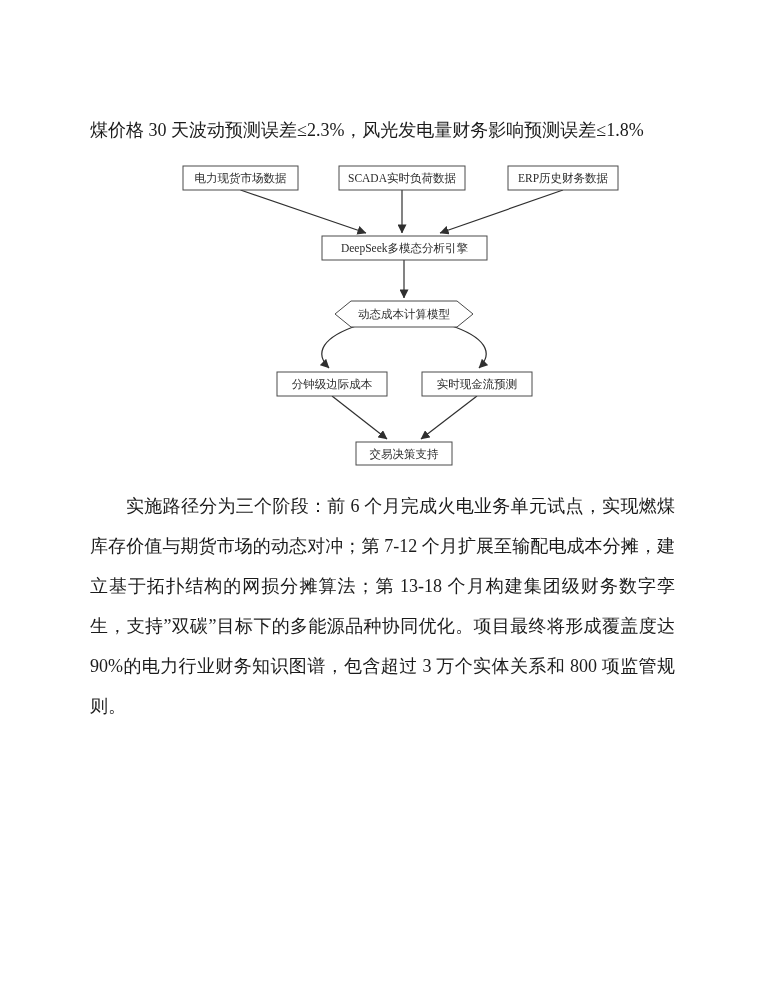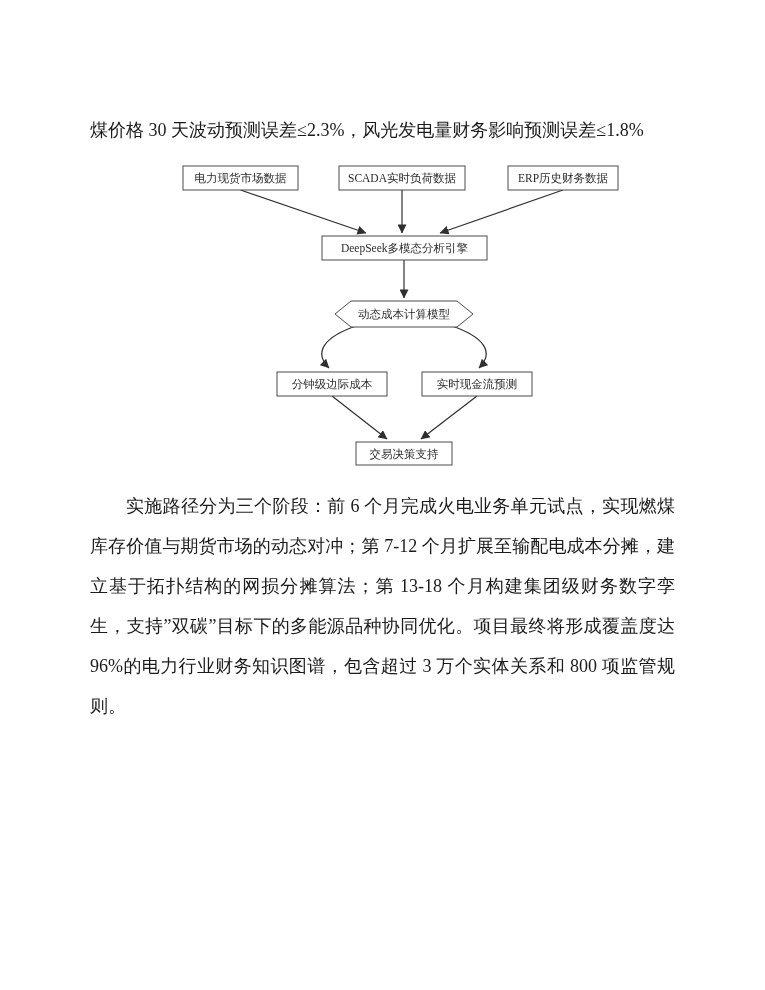--- a/index.html
+++ b/index.html
@@ -112,17 +112,17 @@
           <text x="392" y="230" text-anchor="middle">实时现金流预测</text>
         </g>
 
         <g>
           <rect class="node-box" x="271" y="284" width="96" height="23"></rect>
           <text x="319" y="300" text-anchor="middle">交易决策支持</text>
         </g>
       </svg>
     </div>
 
-    <p class="body-text indent">实施路径分为三个阶段：前 6 个月完成火电业务单元试点，实现燃煤库存价值与期货市场的动态对冲；第 7-12 个月扩展至输配电成本分摊，建立基于拓扑结构的网损分摊算法；第 13-18 个月构建集团级财务数字孪生，支持”双碳”目标下的多能源品种协同优化。项目最终将形成覆盖度达 96%的电力行业财务知识图谱，包含超过 3 万个实体关系和 800 项监管规则。</p>
+    <p class="body-text indent">实施路径分为三个阶段：前 6 个月完成火电业务单元试点，实现燃煤库存价值与期货市场的动态对冲；第 7-12 个月扩展至输配电成本分摊，建立基于拓扑结构的网损分摊算法；第 13-18 个月构建集团级财务数字孪生，支持”双碳”目标下的多能源品种协同优化。项目最终将形成覆盖度达 90%的电力行业财务知识图谱，包含超过 3 万个实体关系和 800 项监管规则。</p>
 
 
   </div>
 </div>
 
 </body></html>

